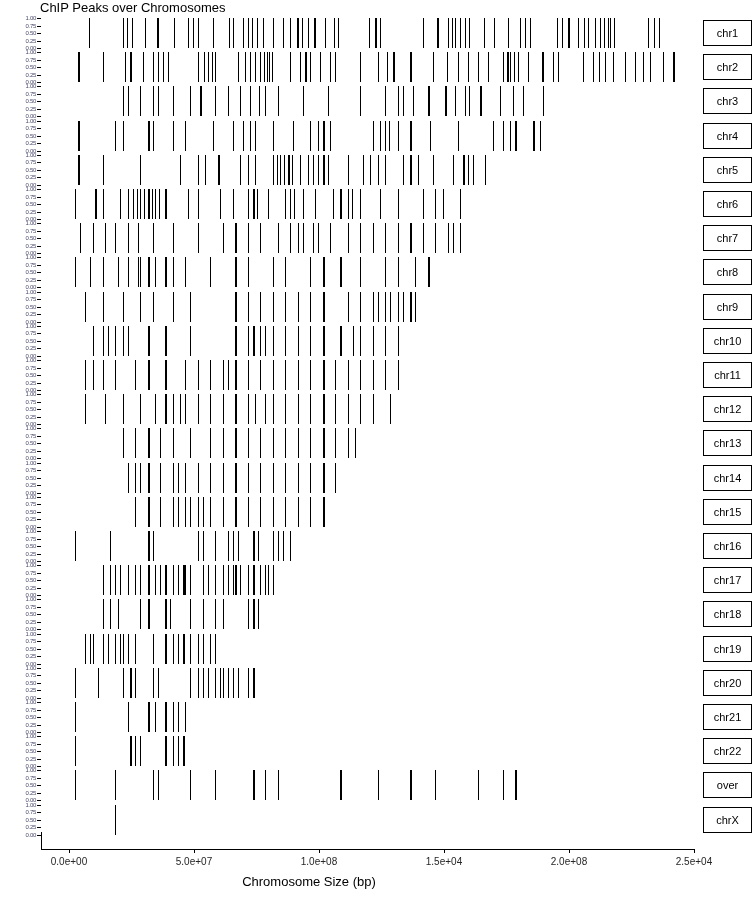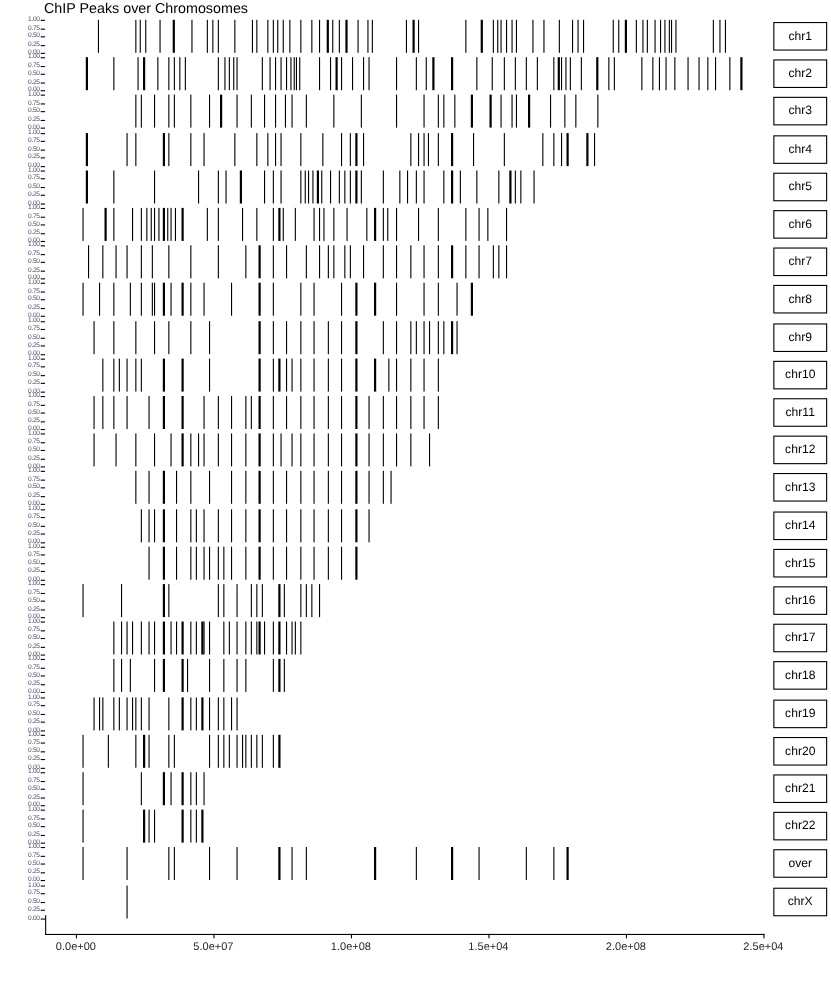--- a/index.html
+++ b/index.html
@@ -1106,14 +1106,15 @@
       <div class="xlab" style="left: 194px;">5.0e+07</div>
       <div class="xtick" style="left: 319px;"></div>
       <div class="xlab" style="left: 319px;">1.0e+08</div>
       <div class="xtick" style="left: 444px;"></div>
       <div class="xlab" style="left: 444px;">1.5e+04</div>
       <div class="xtick" style="left: 569px;"></div>
       <div class="xlab" style="left: 569px;">2.0e+08</div>
       <div class="xtick" style="left: 694px;"></div>
       <div class="xlab" style="left: 694px;">2.5e+04</div>
     </div>
+  <div id="xtitle">Chromosome Size (bp)</div>
 
 </div>
 
 </body></html>

